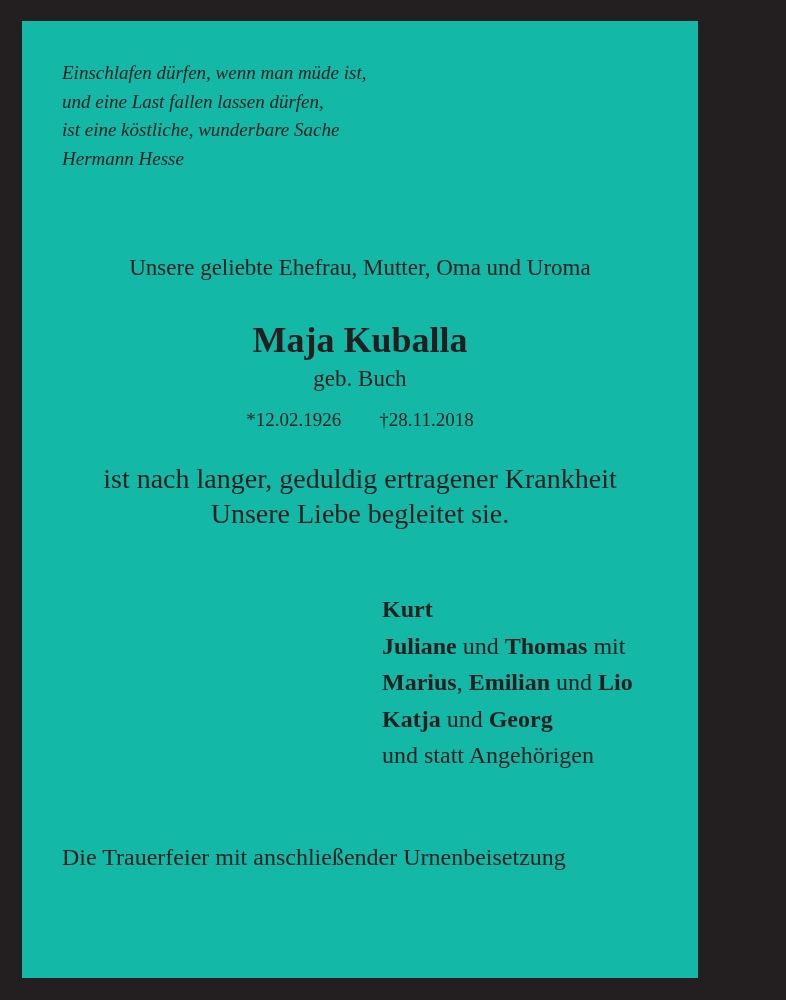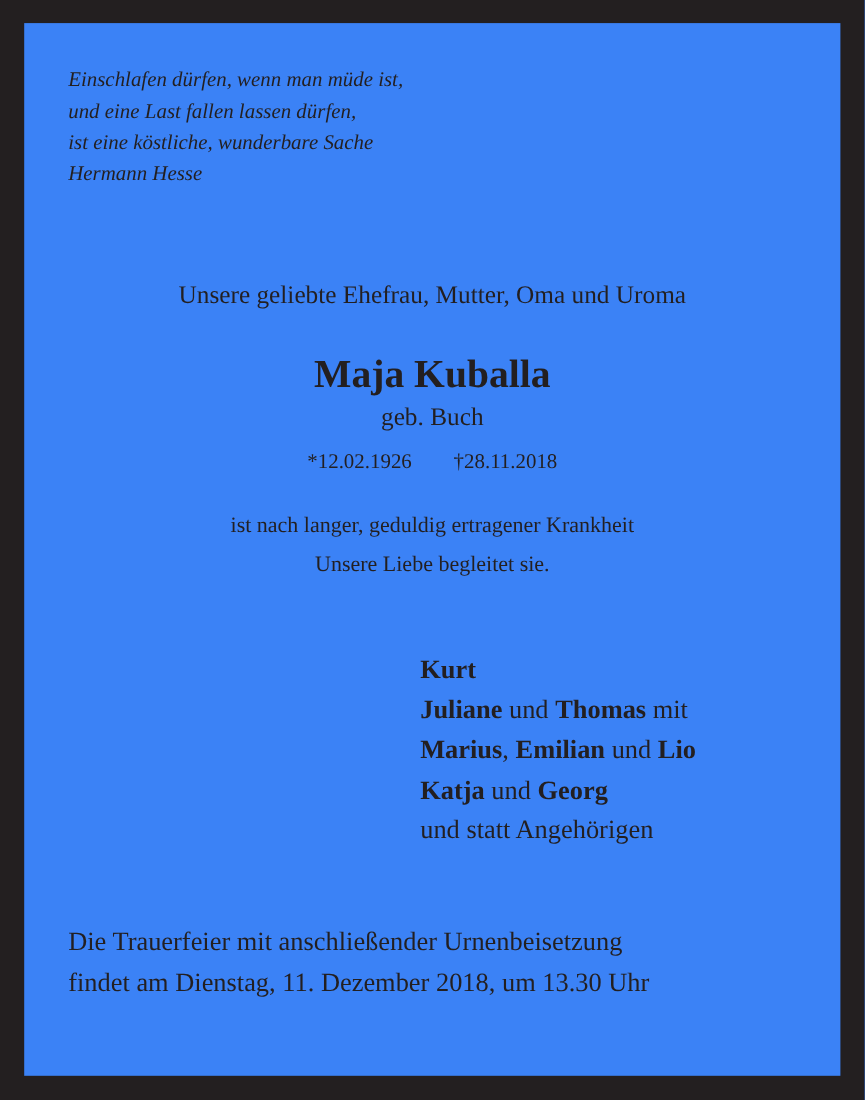--- a/index.html
+++ b/index.html
@@ -7,22 +7,22 @@
       width: 786px; height: 1000px;
       background: #231f20;
       position: relative;
       overflow: hidden;
       font-family: "Liberation Serif", "DejaVu Serif", serif;
       color: #231f20;
     }
     .card {
       position: absolute;
       left: 22px; top: 21px;
-      width: 742px; height: 957px;
-      background: #3b82f6;
+      width: 676px; height: 957px;
+      background: #14b8a6;
     }
     .quote {
       position: absolute;
       left: 40px; top: 38px;
       font-style: italic;
       font-size: 19px;
       line-height: 28.5px;
     }
     .quote div { white-space: nowrap; }
     .intro {
@@ -39,21 +39,21 @@
     }
     .dates {
       position: absolute; left: 0; right: 0; top: 386px;
       text-align: center; font-size: 19px; line-height: 26px;
       word-spacing: 0;
     }
     .dates span { display: inline-block; }
     .dates .gap { width: 38px; }
     .message {
       position: absolute; left: 0; right: 0; top: 440px;
-      text-align: center; font-size: 20px; line-height: 35px;
+      text-align: center; font-size: 28px; line-height: 35px;
     }
     .family {
       position: absolute; left: 360px; top: 570px;
       font-size: 24px; line-height: 36.5px;
     }
     .family div { white-space: nowrap; }
     .family b { font-weight: bold; }
     .ceremony {
       position: absolute; left: 40px; top: 818px;
       font-size: 24px; line-height: 37px;
@@ -87,16 +87,15 @@
   <div class="family" id="family">
       <div><b>Kurt</b></div>
       <div><b>Juliane</b><span> und </span><b>Thomas</b><span> mit</span></div>
       <div><b>Marius</b><span>, </span><b>Emilian</b><span> und </span><b>Lio</b></div>
       <div><b>Katja</b><span> und </span><b>Georg</b></div>
       <div><span>und statt Angehörigen</span></div>
     </div>
 
   <div class="ceremony">
     <div>Die Trauerfeier mit anschließender Urnenbeisetzung</div>
-    <div>findet am Dienstag, 11. Dezember 2018, um 13.30 Uhr</div>
   </div>
 
 </div>
 
 </body></html>

